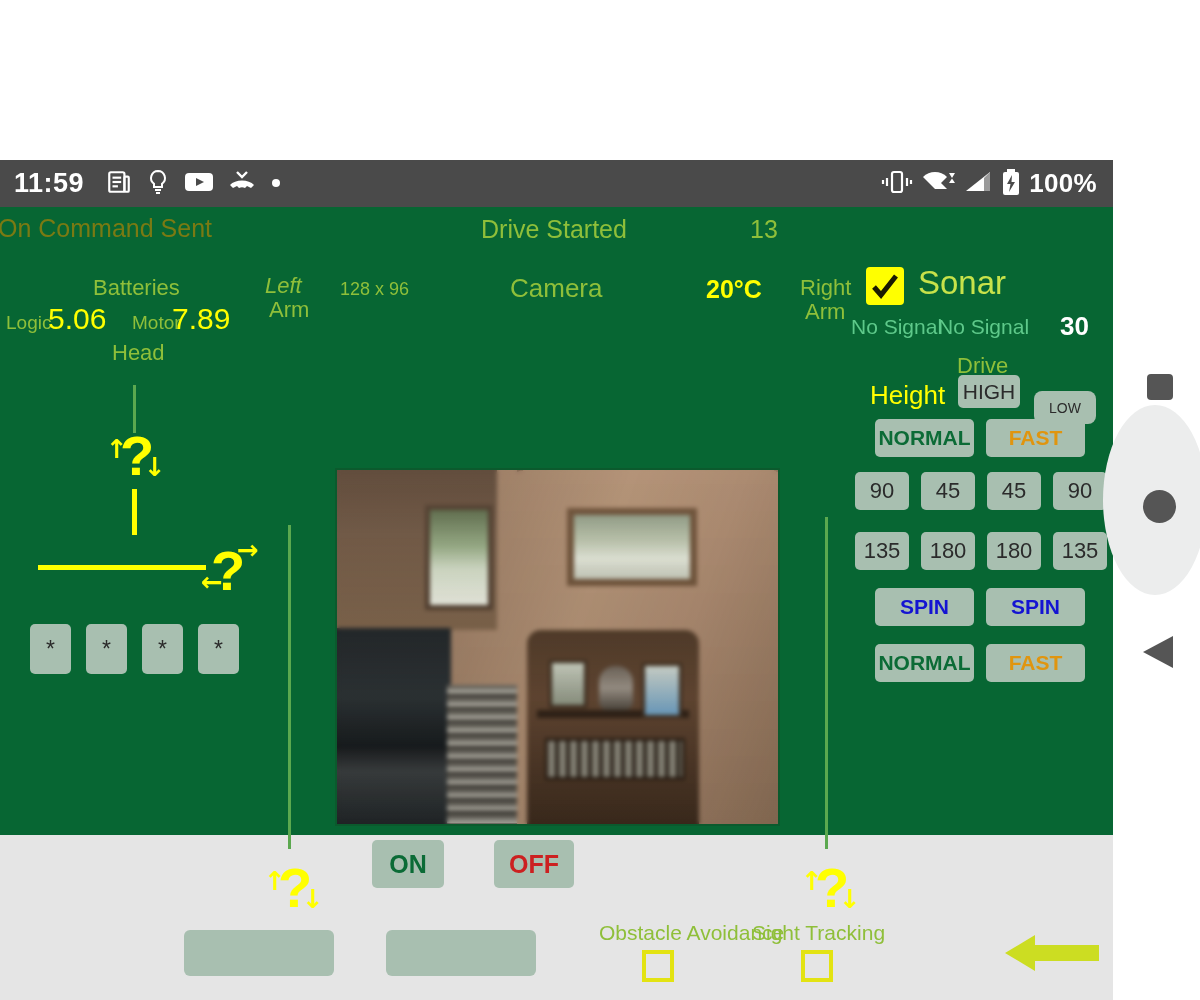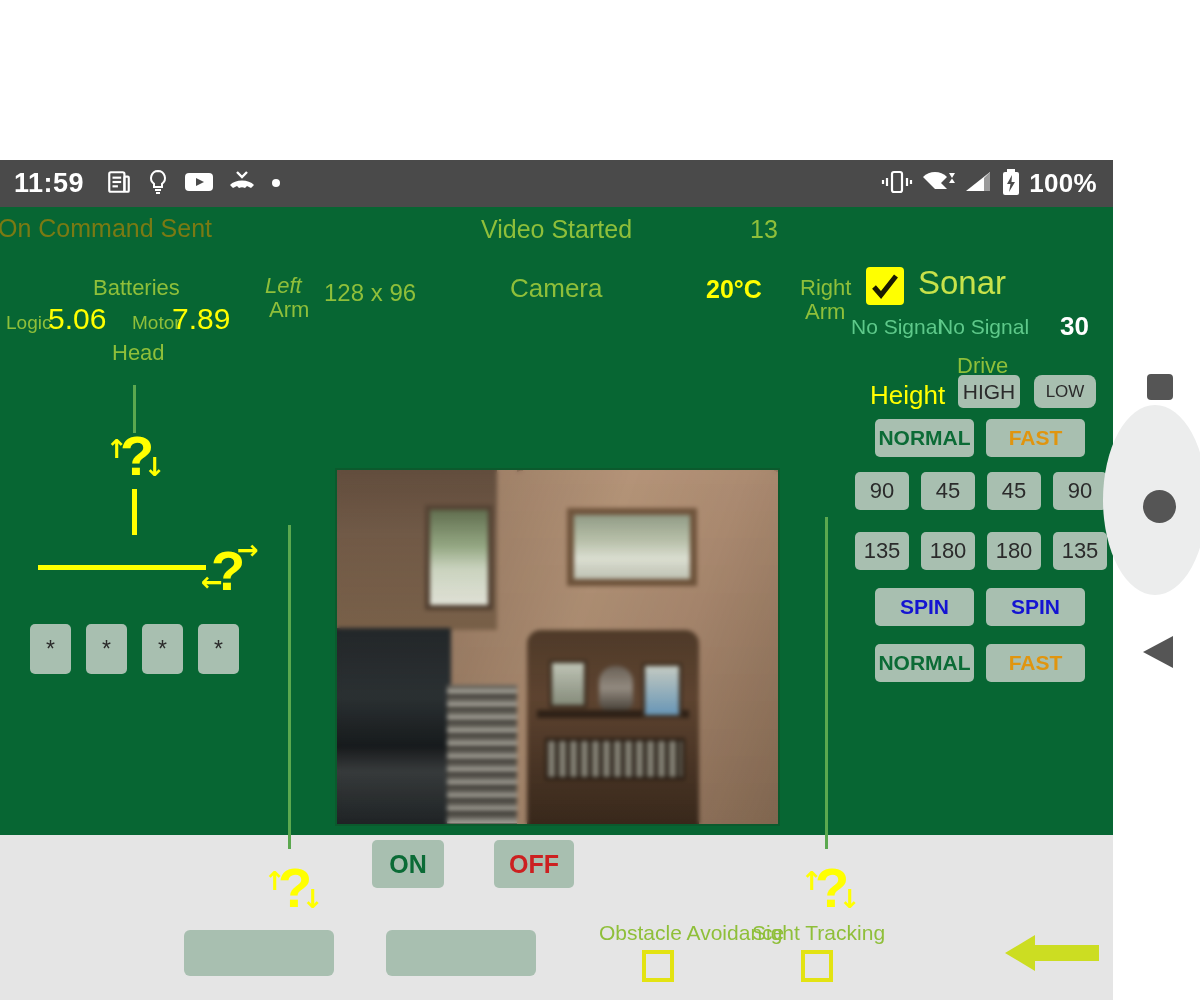--- a/index.html
+++ b/index.html
@@ -142,21 +142,21 @@
             <polygon points="10,6 5,15 8.5,15 7,23 13,13 9.5,13" fill="#4a4a4a"></polygon>
           </svg>
       </span>
       <span id="battpct">100%</span>
     </div>
   </div>
 
   <div id="app">
 
     <div class="t lbl-olive" style="left:-2px;top:7px;font-size:25px;">On Command Sent</div>
-    <div class="t lbl-lg" style="left:481px;top:8px;font-size:25px;">Video Started</div>
+    <div class="t lbl-lg" style="left:481px;top:8px;font-size:25px;">Drive Started</div>
     <div class="t lbl-lg" style="left:750px;top:8px;font-size:25px;">13</div>
 
 
     <div class="t lbl-lg" style="left:93px;top:68px;font-size:22px;">Batteries</div>
     <div class="t lbl-lg" style="left:6px;top:105px;font-size:19px;">Logic</div>
     <div class="t yellow" style="left:48px;top:95px;font-size:30px;">5.06</div>
     <div class="t lbl-lg" style="left:132px;top:105px;font-size:19px;">Motor</div>
     <div class="t yellow" style="left:172px;top:95px;font-size:30px;">7.89</div>
 
     <div class="t lbl-lg" style="left:112px;top:133px;font-size:22px;">Head</div>
@@ -183,21 +183,21 @@
 
     <div class="t lbl-lg" style="left:265px;top:66px;font-size:22px;font-style:italic;">Left</div>
     <div class="t lbl-lg" style="left:269px;top:90px;font-size:22px;">Arm</div>
     <div class="vline" style="left:288px;top:318px;height:324px;transform:translateY(-162px);top:480px;"></div>
     <div class="knob" style="left:258px;top:655px;width:70px;height:60px;">
       <span class="arw" style="left:6px;top:6px;font-size:26px;">↑</span>
       <span class="qm" style="left:20px;top:-2px;font-size:56px;">?</span>
       <span class="arw" style="left:44px;top:24px;font-size:26px;">↓</span>
     </div>
 
-    <div class="t lbl-lg" style="left:324px;top:72px;font-size:24px;">128 x 96</div>
+    <div class="t lbl-lg" style="left:340px;top:72px;font-size:18px;">128 x 96</div>
     <div class="t lbl-lg" style="left:510px;top:66px;font-size:26px;">Camera</div>
     <div class="t yellow" style="left:706px;top:68px;font-size:25px;font-weight:bold;">20°C</div>
 
     <div id="camwrap" style="top:261px;">
 
       <div class="cam-layer" style="left:0;top:0;width:441px;height:354px;
                   background:linear-gradient(110deg,#7a5f4c 0%,#9a7b62 28%,#b08f73 52%,#a8866c 72%,#8e7158 100%);"></div>
       <div class="cam-layer" style="left:180px;top:0;width:261px;height:354px;
                   background:
                     linear-gradient(165deg,rgba(60,40,25,.35) 0 2px,transparent 2px 60px),
@@ -260,21 +260,21 @@
       </svg>
     </div>
     <div class="t yelgreen" style="left:918px;top:57px;font-size:33px;">Sonar</div>
     <div class="t mint" style="left:851px;top:108px;font-size:21px;">No Signal</div>
     <div class="t mint" style="left:938px;top:108px;font-size:21px;">No Signal</div>
     <div class="t white" style="left:1060px;top:104px;font-size:26px;font-weight:bold;">30</div>
 
     <div class="t lbl-lg" style="left:957px;top:146px;font-size:22px;">Drive</div>
     <div class="t yellow" style="left:870px;top:173px;font-size:26px;">Height</div>
     <div class="btn dark" style="left:958px;top:168px;width:62px;height:33px;font-size:21px;">HIGH</div>
-    <div class="btn dark" style="left:1034px;top:168px;width:62px;height:33px;font-size:17px;border-radius:8px;">LOW</div>
+    <div class="btn dark" style="left:1034px;top:184px;width:62px;height:33px;font-size:14px;border-radius:8px;">LOW</div>
 
     <div class="btn green" style="left:875px;top:212px;width:99px;height:38px;font-size:21px;">NORMAL</div>
     <div class="btn orange" style="left:986px;top:212px;width:99px;height:38px;font-size:21px;">FAST</div>
 
     <div class="btn dark" style="left:855px;top:265px;width:54px;height:38px;font-size:22px;">90</div>
     <div class="btn dark" style="left:921px;top:265px;width:54px;height:38px;font-size:22px;">45</div>
     <div class="btn dark" style="left:987px;top:265px;width:54px;height:38px;font-size:22px;">45</div>
     <div class="btn dark" style="left:1053px;top:265px;width:54px;height:38px;font-size:22px;">90</div>
 
     <div class="btn dark" style="left:855px;top:325px;width:54px;height:38px;font-size:22px;">135</div>

